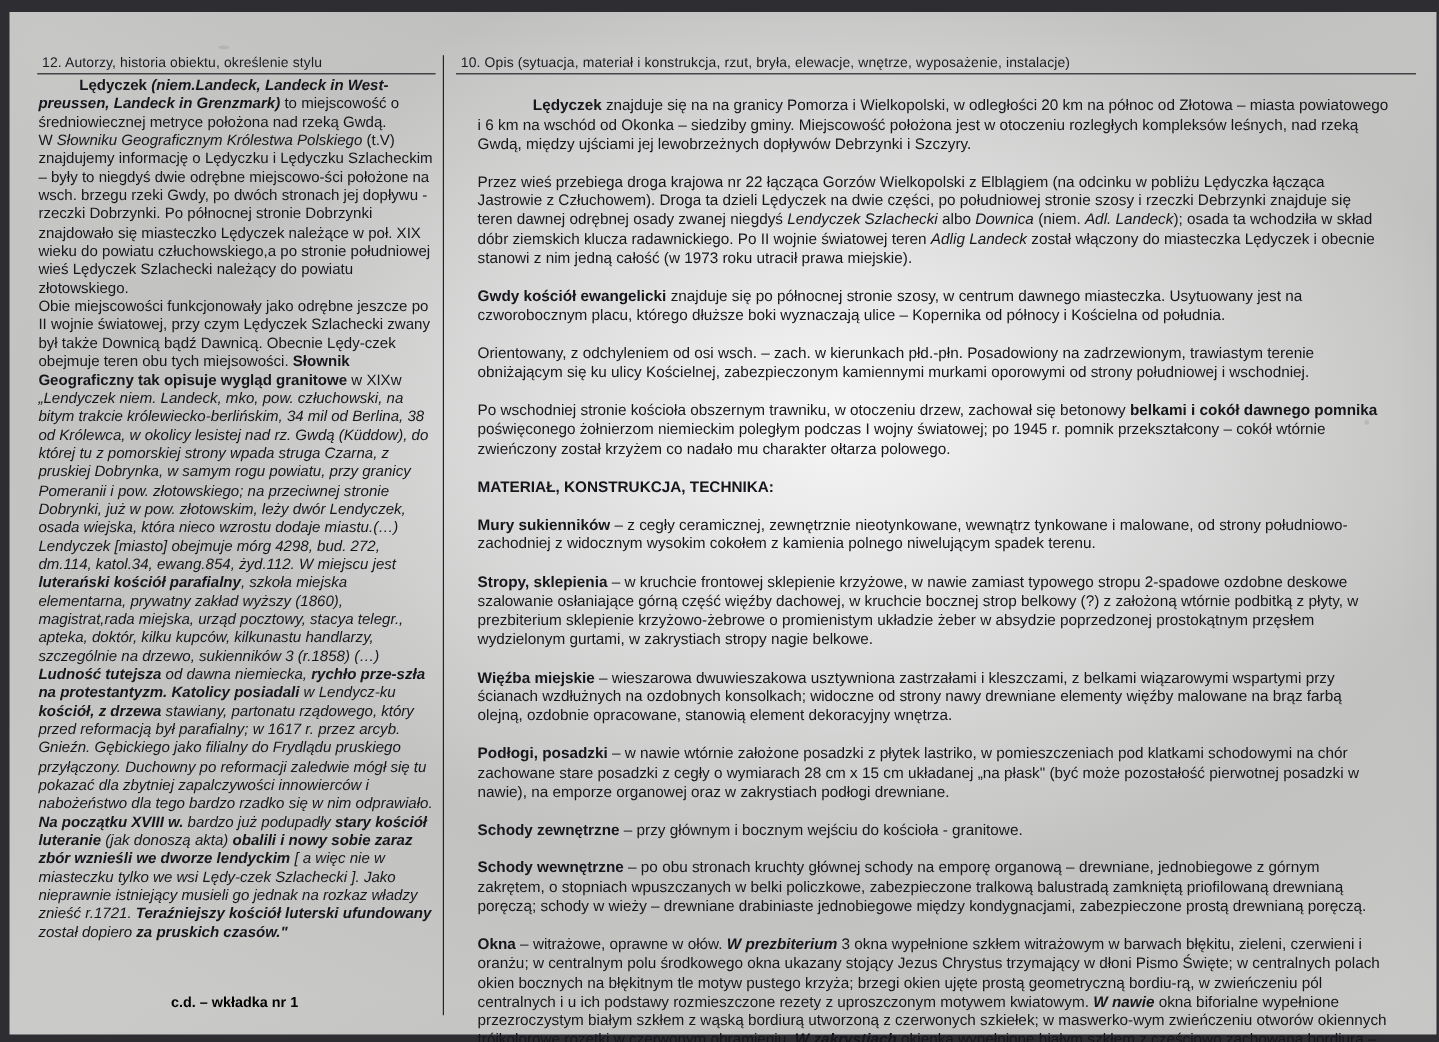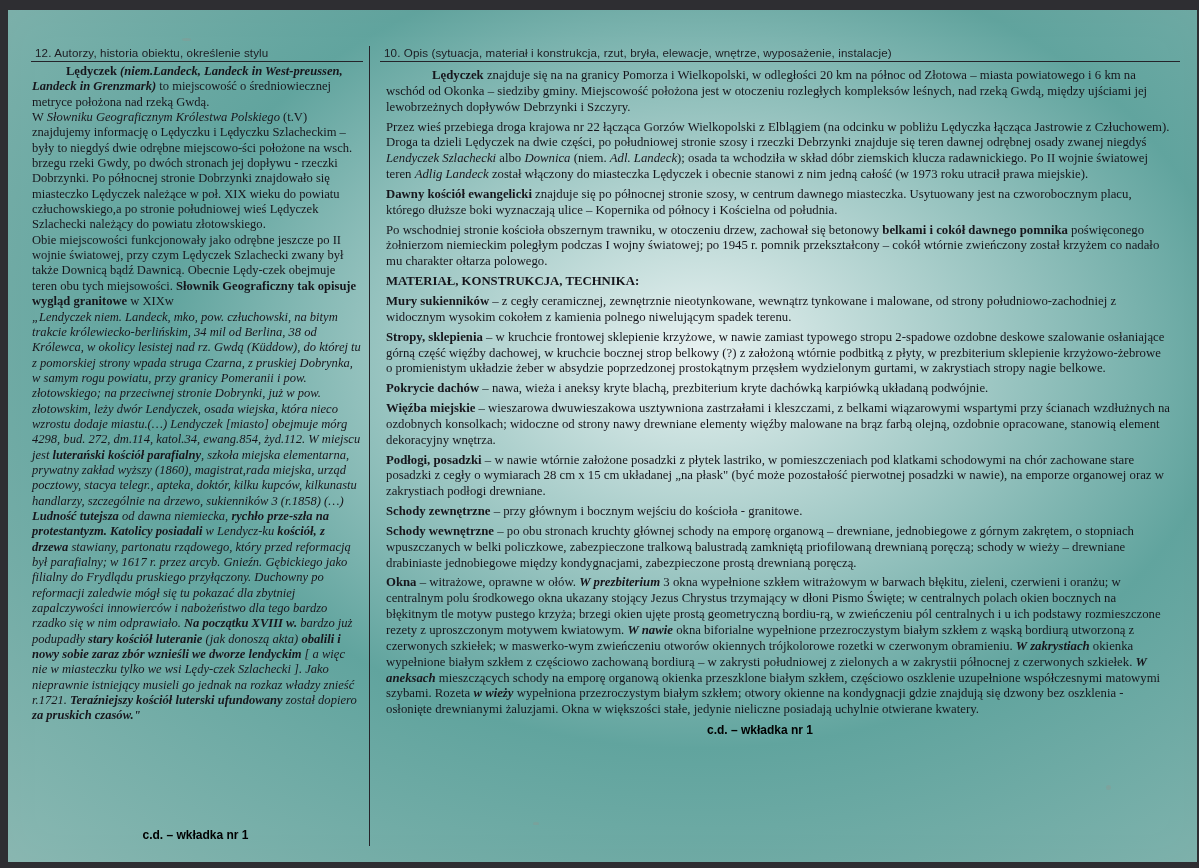--- a/index.html
+++ b/index.html
@@ -14,21 +14,21 @@
     font-family: "Liberation Sans", sans-serif;
   }
 
   
   #scan-sheet {
     position: absolute;
     left: 8px;
     top: 10px;
     width: 1189px;
     height: 852px;
-    background: #0f766e;
+    background: #a3a3a3;
     box-shadow: inset 0 0 42px rgba(0,0,0,0.045);
   }
   
   #paper-tone {
     position: absolute;
     inset: 0;
     background:
       radial-gradient(ellipse at 58% 40%, rgba(255,255,255,0.9) 0%, rgba(250,250,248,0.35) 55%, rgba(238,238,234,0.55) 100%);
     pointer-events: none;
   }
@@ -70,21 +70,20 @@
     letter-spacing: 0.01em;
     padding: 0 0 2px 4px;
     border-bottom: 1.3px solid #24242a;
     white-space: nowrap;
   }
   #column-left .field-header { margin-left: 3px; }
 
   .field-body {
     padding-top: 2px;
     color: #16161c;
-    font-family: Liberation Serif, serif;
   }
 
   
   #left-body {
     font-size: 12.55px;
     line-height: 15.35px;
     text-align: left;
     padding-left: 4px;
     padding-right: 2px;
   }
@@ -96,21 +95,21 @@
 
   
   #right-body {
     font-size: 12.75px;
     line-height: 15.85px;
     text-align: left;
     padding-left: 2px;
     padding-right: 6px;
   }
   #right-body p {
-    margin: 4px;
+    margin: 16px;
   }
   #right-body p.indent { text-indent: 46px; }
 
   b, .b { font-weight: bold; }
   i, .i { font-style: italic; }
   .bi { font-weight: bold; font-style: italic; }
 
   .continuation {
     font-weight: bold;
     text-align: center;
@@ -161,26 +160,26 @@
       <div class="continuation" id="left-continuation">c.d. – wkładka nr 1</div>
     </div>
 
     <div id="column-divider"></div>
 
     <div class="column" id="column-right">
       <div class="field-header">10. Opis (sytuacja, materiał i konstrukcja, rzut, bryła, elewacje, wnętrze, wyposażenie, instalacje)</div>
       <div class="field-body" id="right-body">
           <p class="indent"><span class="b">Lędyczek</span> znajduje się na na granicy Pomorza i Wielkopolski, w odległości 20  km na północ od  Złotowa – miasta powiatowego i  6 km na wschód od Okonka – siedziby gminy. Miejscowość położona jest w otoczeniu rozległych kompleksów leśnych, nad rzeką Gwdą, między ujściami jej lewobrzeżnych dopływów Debrzynki i Szczyry.</p>
           <p>Przez wieś przebiega droga krajowa nr 22 łącząca Gorzów Wielkopolski z Elblągiem (na odcinku w pobliżu Lędyczka łącząca Jastrowie z Człuchowem). Droga ta dzieli Lędyczek na dwie części, po południowej stronie szosy i rzeczki Debrzynki znajduje się teren dawnej odrębnej osady zwanej niegdyś <span class="i">Lendyczek Szlachecki</span> albo <span class="i">Downica</span> (niem. <span class="i">Adl. Landeck</span>); osada ta wchodziła w skład dóbr ziemskich klucza radawnickiego. Po II wojnie światowej teren  <span class="i">Adlig Landeck</span> został włączony do miasteczka Lędyczek i obecnie stanowi z nim jedną całość (w 1973 roku utracił prawa miejskie).</p>
-          <p><span class="b">Dawny kościół ewangelicki</span> znajduje się po północnej stronie szosy, w centrum dawnego miasteczka. Usytuowany jest na czworobocznym placu, którego dłuższe boki wyznaczają ulice – Kopernika od północy i Kościelna od południa.</p>
+          <p><span class="b">Gwdy kościół ewangelicki</span> znajduje się po północnej stronie szosy, w centrum dawnego miasteczka. Usytuowany jest na czworobocznym placu, którego dłuższe boki wyznaczają ulice – Kopernika od północy i Kościelna od południa.</p>
+          <p>Orientowany, z odchyleniem od osi wsch. – zach. w kierunkach płd.-płn. Posadowiony na zadrzewionym, trawiastym terenie obniżającym się ku ulicy Kościelnej, zabezpieczonym kamiennymi murkami oporowymi od strony południowej i wschodniej.</p>
           <p>Po wschodniej stronie kościoła obszernym trawniku, w otoczeniu drzew, zachował się betonowy <span class="b">belkami i cokół dawnego pomnika</span> poświęconego żołnierzom niemieckim poległym podczas I wojny światowej; po 1945 r. pomnik przekształcony – cokół  wtórnie zwieńczony został krzyżem co nadało mu charakter ołtarza polowego.</p>
           <p><span class="b">MATERIAŁ, KONSTRUKCJA, TECHNIKA:</span></p>
           <p><span class="b">Mury sukienników</span> – z cegły ceramicznej, zewnętrznie nieotynkowane, wewnątrz tynkowane i malowane, od strony południowo-zachodniej z widocznym wysokim cokołem z kamienia polnego niwelującym spadek terenu.</p>
           <p><span class="b">Stropy, sklepienia</span> – w kruchcie frontowej sklepienie krzyżowe, w nawie zamiast typowego stropu 2-spadowe ozdobne deskowe szalowanie osłaniające górną część więźby dachowej, w kruchcie bocznej strop belkowy (?) z założoną wtórnie podbitką z płyty, w prezbiterium sklepienie krzyżowo-żebrowe o promienistym układzie żeber w absydzie poprzedzonej prostokątnym przęsłem wydzielonym gurtami, w zakrystiach  stropy nagie belkowe.</p>
-          <p><span class="b">Pokrycie dachów</span> –  nawa, wieża i aneksy kryte blachą, prezbiterium kryte dachówką karpiówką układaną podwójnie.</p>
           <p><span class="b">Więźba miejskie</span> – wieszarowa dwuwieszakowa usztywniona zastrzałami i kleszczami, z belkami wiązarowymi wspartymi przy ścianach wzdłużnych na ozdobnych konsolkach;  widoczne od strony nawy drewniane elementy więźby malowane na brąz farbą olejną, ozdobnie opracowane, stanowią element dekoracyjny wnętrza.</p>
           <p><span class="b">Podłogi, posadzki</span> – w nawie wtórnie założone posadzki z płytek lastriko, w pomieszczeniach pod klatkami schodowymi na chór zachowane stare posadzki z cegły o wymiarach 28 cm x 15 cm układanej „na płask" (być może pozostałość pierwotnej posadzki w nawie), na emporze organowej oraz w zakrystiach podłogi drewniane.</p>
           <p><span class="b">Schody zewnętrzne</span> – przy głównym i bocznym wejściu do kościoła - granitowe.</p>
           <p><span class="b">Schody wewnętrzne</span> –  po obu stronach kruchty głównej schody na emporę organową – drewniane, jednobiegowe z górnym zakrętem, o stopniach wpuszczanych w belki policzkowe, zabezpieczone tralkową balustradą zamkniętą priofilowaną drewnianą poręczą; schody w wieży – drewniane drabiniaste jednobiegowe między kondygnacjami, zabezpieczone prostą drewnianą poręczą.</p>
           <p><span class="b">Okna</span> – witrażowe, oprawne w ołów. <span class="bi">W prezbiterium</span> 3 okna wypełnione szkłem witrażowym w barwach błękitu, zieleni, czerwieni i oranżu; w centralnym polu środkowego okna ukazany stojący Jezus Chrystus trzymający w dłoni Pismo Święte; w centralnych polach okien bocznych na błękitnym tle motyw pustego krzyża; brzegi okien ujęte prostą geometryczną bordiu-rą, w zwieńczeniu pól centralnych i u ich podstawy rozmieszczone rezety z uproszczonym motywem kwiatowym. <span class="bi">W nawie</span> okna biforialne wypełnione przezroczystym białym szkłem z wąską bordiurą utworzoną z czerwonych szkiełek; w maswerko-wym zwieńczeniu otworów okiennych trójkolorowe rozetki  w czerwonym obramieniu. <span class="bi">W zakrystiach</span>  okienka wypełnione białym szkłem z częściowo zachowaną bordiurą – w zakrysti południowej z zielonych a w zakrystii północnej z czerwonych szkiełek. <span class="bi">W aneksach</span> mieszczących schody na emporę organową okienka przeszklone białym szkłem, częściowo oszklenie uzupełnione współczesnymi matowymi szybami. Rozeta <span class="bi">w wieży</span> wypełniona przezroczystym białym szkłem; otwory okienne na kondygnacji gdzie znajdują się dzwony bez oszklenia - osłonięte drewnianymi żaluzjami. Okna w większości stałe, jedynie nieliczne posiadają uchylnie otwierane kwatery.</p>
         </div>
       <div class="continuation" id="right-continuation">c.d. – wkładka nr 1</div>
     </div>
 
   </div>

